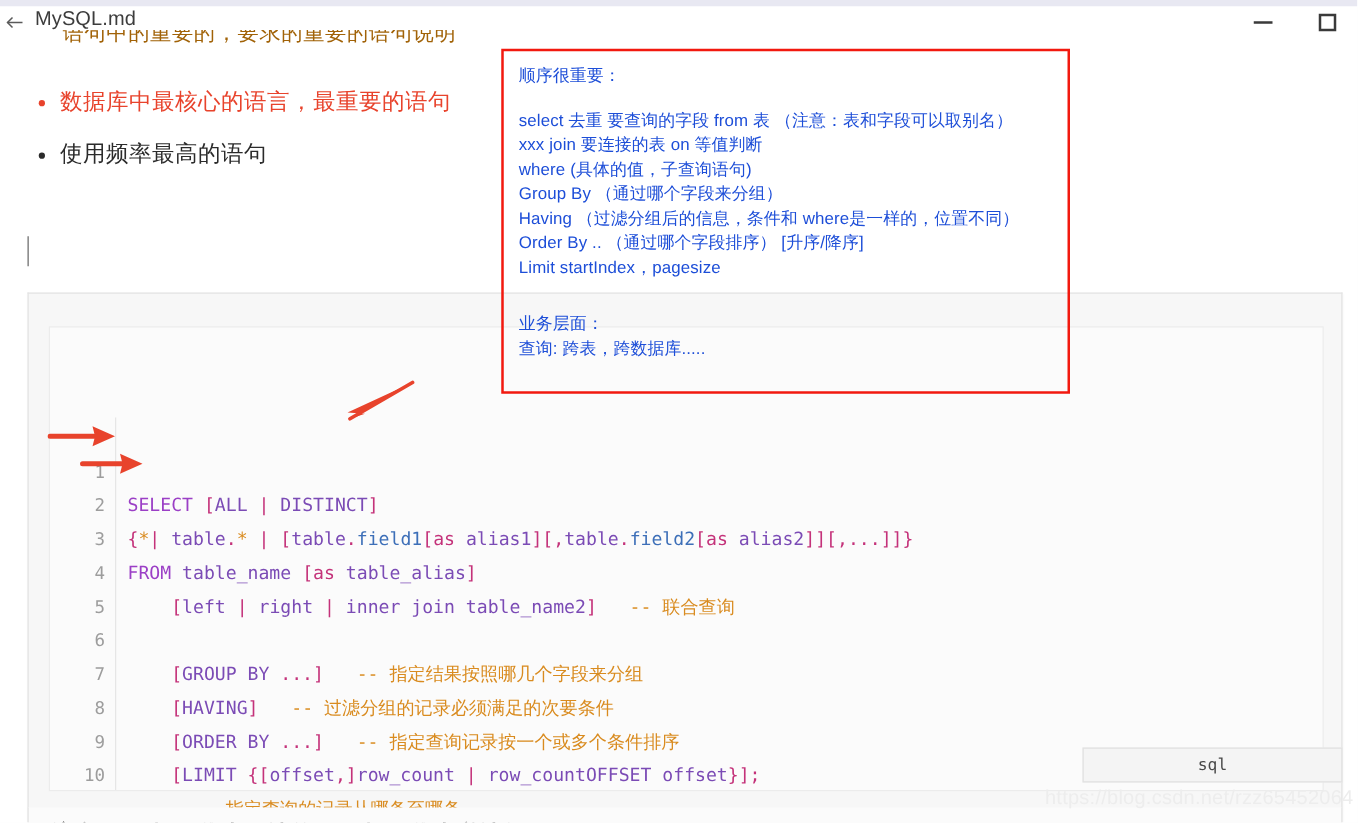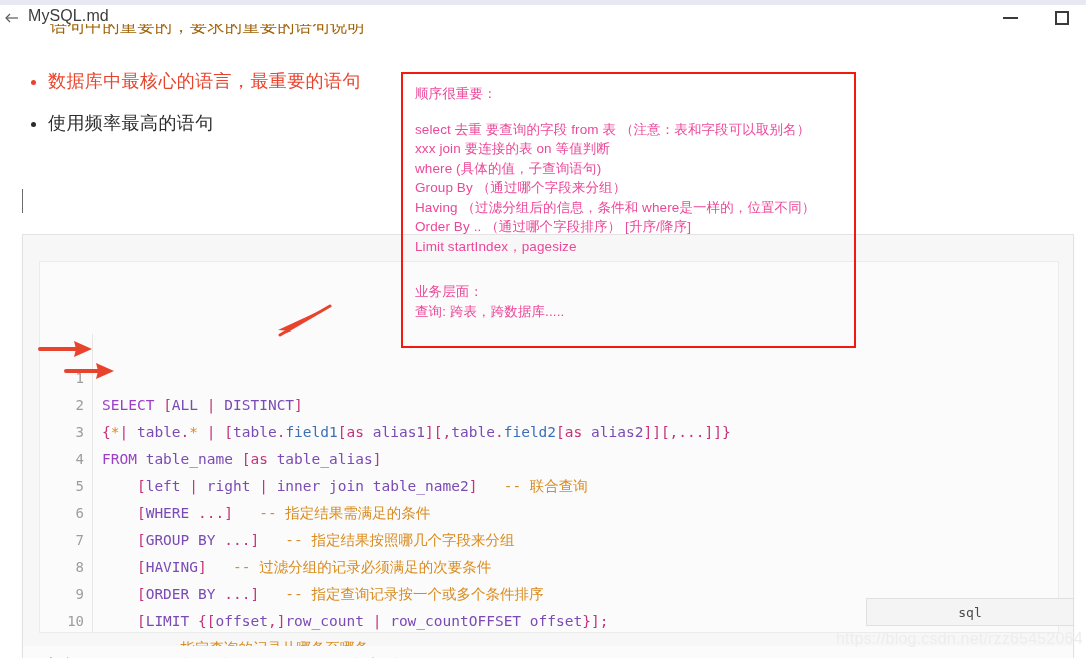--- a/index.html
+++ b/index.html
@@ -95,26 +95,26 @@
   .caret {
     display: inline-block;
     width: 1px; height: 24px;
     background: #6b6b6b;
     vertical-align: -5px;
     margin-left: 10px;
   }
 
   
   .red-box {
-    position: absolute; left: 401px; top: 72px;
+    position: absolute; left: 401px; top: 39px;
     width: 455px; height: 276px;
     border: 2px solid #f2190f;
     background: transparent;
     padding: 10px 0 0 12px;
-    color: #ec4899;
+    color: #1d4ed8;
     font-size: 13.5px;
     line-height: 19.5px;
     letter-spacing: .1px;
     z-index: 6;
   }
   .red-box .rb-line { white-space: nowrap; }
   .red-box .rb-gap { height: 16px; }
   .red-box .rb-gap2 { height: 26px; }
 
   
@@ -288,21 +288,20 @@
             <span class="ct"><span class="k">FROM</span><span class="n"> </span><span class="m">table_name</span><span class="n"> </span><span class="p">[</span><span class="p">as</span><span class="n"> </span><span class="m">table_alias</span><span class="p">]</span></span>
           </div>
 
           <div class="cl">
             <span class="ln">4</span>
             <span class="ct"><span class="n">    </span><span class="p">[</span><span class="m">left</span><span class="n"> </span><span class="p">|</span><span class="n"> </span><span class="m">right</span><span class="n"> </span><span class="p">|</span><span class="n"> </span><span class="m">inner</span><span class="n"> </span><span class="m">join</span><span class="n"> </span><span class="m">table_name2</span><span class="p">]</span><span class="n">   </span><span class="cm">-- 联合查询</span></span>
           </div>
 
           <div class="cl">
             <span class="ln">5</span>
-            <span class="ct"><span class="n">    </span><span class="p">[</span><span class="m">WHERE</span><span class="n"> </span><span class="p">...]</span><span class="n">   </span><span class="cm">-- 指定结果需满足的条件</span></span>
           </div>
 
           <div class="cl">
             <span class="ln">6</span>
             <span class="ct"><span class="n">    </span><span class="p">[</span><span class="m">GROUP BY</span><span class="n"> </span><span class="p">...]</span><span class="n">   </span><span class="cm">-- 指定结果按照哪几个字段来分组</span></span>
           </div>
 
           <div class="cl">
             <span class="ln">7</span>
             <span class="ct"><span class="n">    </span><span class="p">[</span><span class="m">HAVING</span><span class="p">]</span><span class="n">   </span><span class="cm">-- 过滤分组的记录必须满足的次要条件</span></span>

